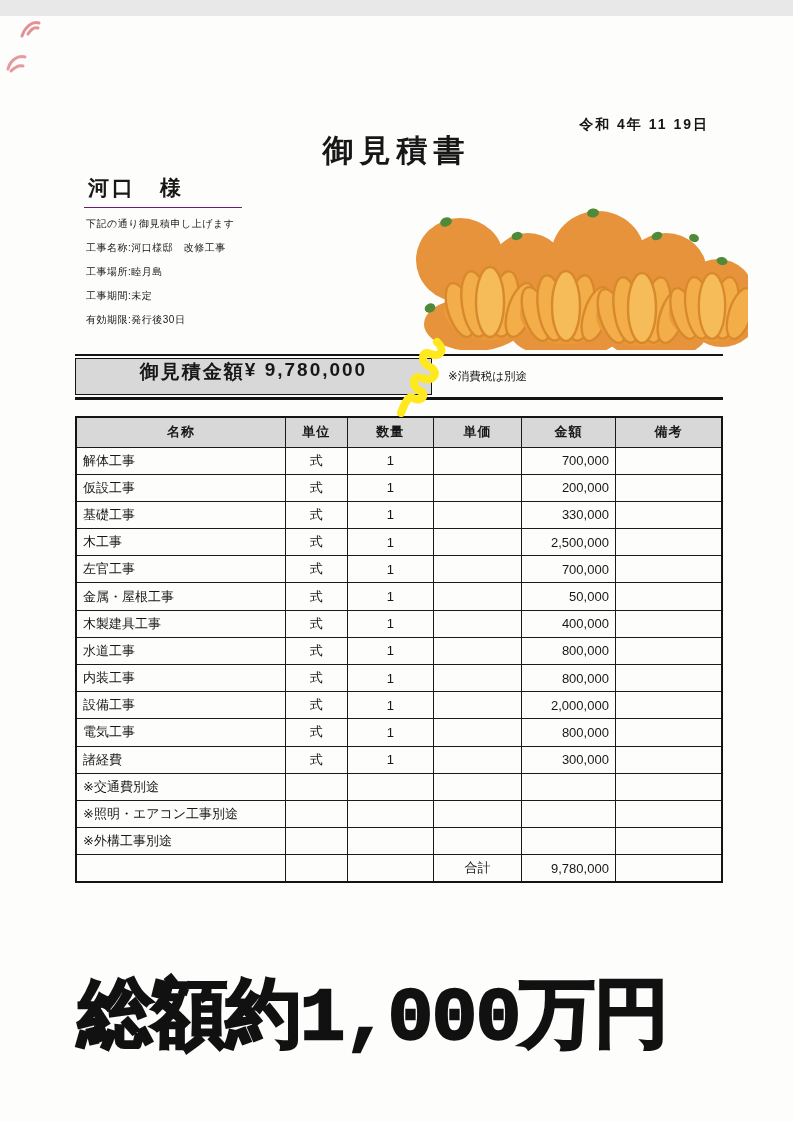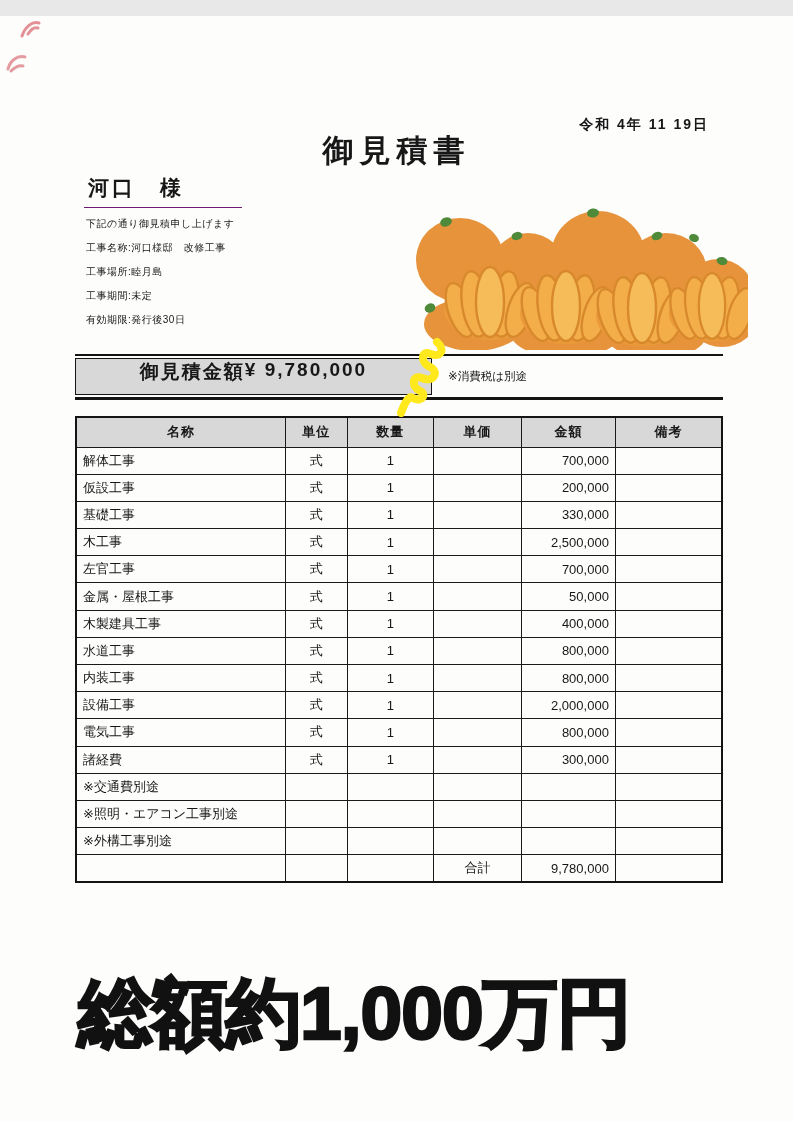--- a/index.html
+++ b/index.html
@@ -96,20 +96,21 @@
   .c-amount { text-align:right; }
   .c-note   { text-align:left; }
 
   .grand-total-banner {
     left:78px; top:948px;
     font-size:75px; font-weight:900;
     letter-spacing:-1px;
     color:#111;
     -webkit-text-stroke:2.5px #111;
     white-space:nowrap;
+    font-family:Liberation Mono, monospace;
   }
 </style>
 </head>
 <body>
 
 <div class="sheet">
 
   <svg class="abs red-mark-1" width="26" height="24" viewBox="0 0 26 24">
     <path d="M4,18 C7,9 14,3 21,5 M10,16 C13,11 17,9 20,10" fill="none" stroke="rgba(205,55,65,0.55)" stroke-width="3" stroke-linecap="round"></path>
   </svg>

